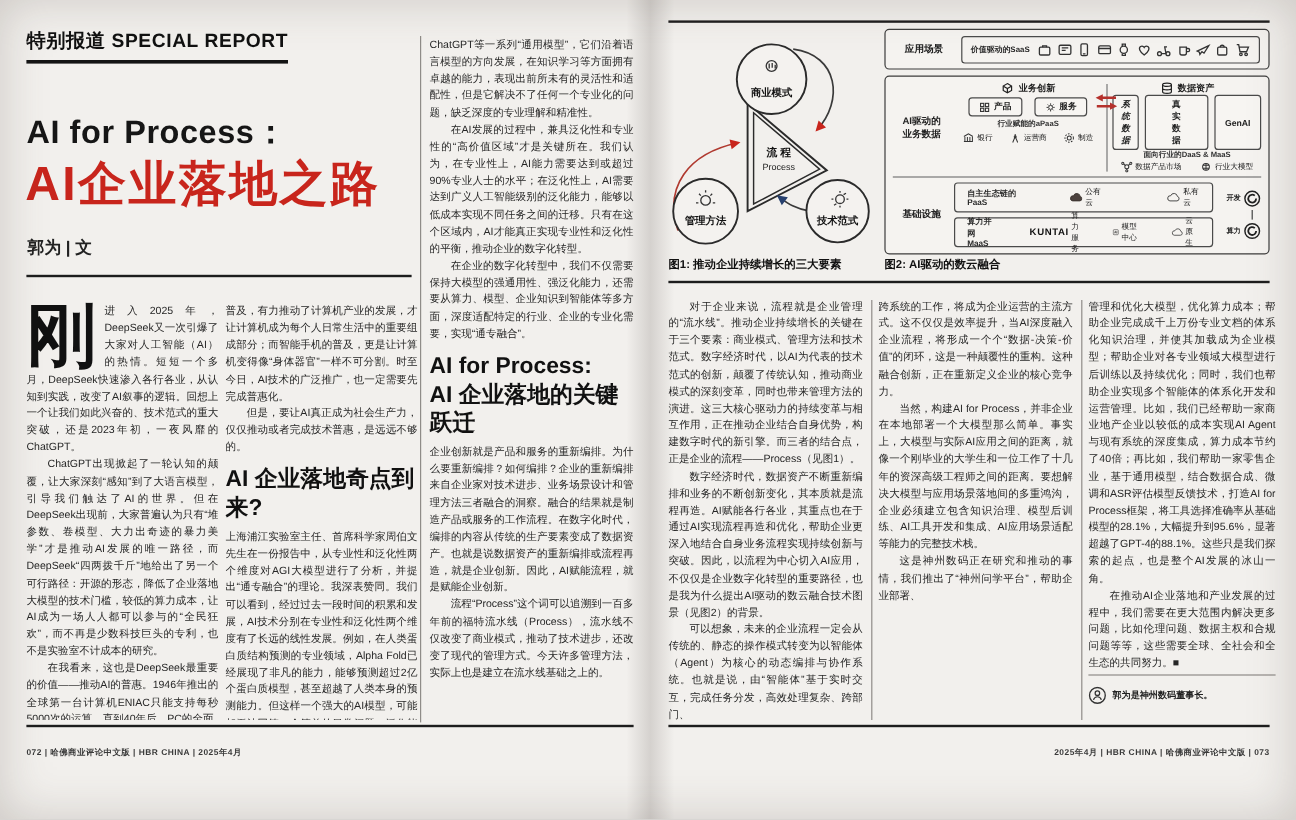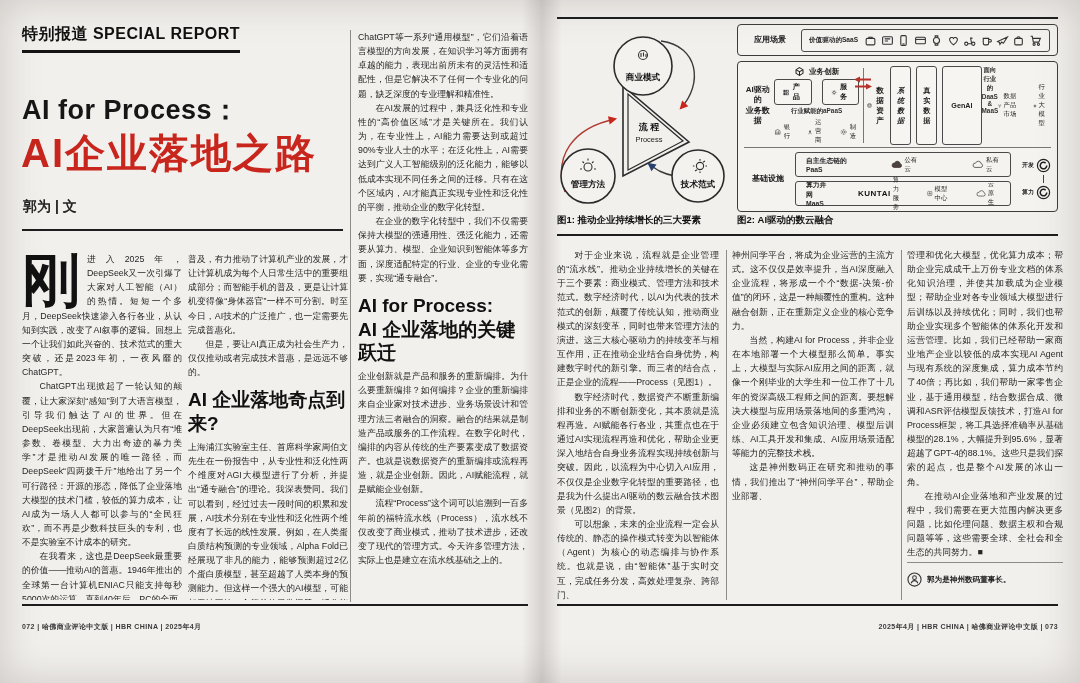--- a/index.html
+++ b/index.html
@@ -279,35 +279,35 @@
 
           <div style="position:relative;width:1px;background:#777;margin:2px 0;">
             <svg width="20" height="14" viewBox="0 0 20 14" style="position:absolute;left:-10px;top:8px;">
               <path d="M18 3.5H6" stroke="#b5312c" stroke-width="2"></path>
                 <path d="M7 0.5 1 3.5l6 3Z" fill="#b5312c"></path>
               <path d="M2 10.5h12" stroke="#b5312c" stroke-width="2"></path>
                 <path d="M13 7.5l6 3-6 3Z" fill="#b5312c"></path>
             </svg>
           </div>
 
-          <div style="flex:1;display:flex;flex-direction:row;gap:0;">
+          <div style="flex:1;display:flex;flex-direction:column;gap:0;">
             <div class="hdr">
               <svg class="ic" width="11" height="11" viewBox="0 0 12 12">
                   <g fill="none" stroke="#222" stroke-width="1.1">
                     <ellipse cx="6" cy="2.8" rx="4" ry="1.5"></ellipse>
                     <path d="M2 2.8v6.4c0 .8 1.8 1.5 4 1.5s4-.7 4-1.5V2.8M2 6c0 .8 1.8 1.5 4 1.5S10 6.8 10 6"></path>
                   </g>
                 </svg>
               <span>数据资产</span>
             </div>
             <div style="display:flex;justify-content:center;gap:5px;">
               <span class="btn" style="padding:0 6px;font-style:italic;">
                   <span>系统数据</span>
                 </span>
-              <span class="btn" style="padding:2px 6px;">
+              <span class="btn" style="padding:2px 22px;">
                   <span>真实数据</span>
                 </span>
               <span class="btn" style="padding:2px 8px;">
                   <span>GenAI</span>
                 </span>
             </div>
             <div class="sub">面向行业的DaaS &amp; MaaS</div>
             <div style="display:flex;justify-content:center;gap:16px;">
               <span class="subitem">
                   <svg class="ic" width="10" height="10" viewBox="0 0 12 12">
@@ -400,21 +400,21 @@
 
     <div class="abs rule" style="left:17px;top:234px;width:501px;height:2px;"></div>
 
     <div class="col" style="left:17px;top:248px;width:162px;height:352px;">
       <p class="ind">对于企业来说，流程就是企业管理的“流水线”。推动企业持续增长的关键在于三个要素：商业模式、管理方法和技术范式。数字经济时代，以AI为代表的技术范式的创新，颠覆了传统认知，推动商业模式的深刻变革，同时也带来管理方法的演进。这三大核心驱动力的持续变革与相互作用，正在推动企业结合自身优势，构建数字时代的新引擎。而三者的结合点，正是企业的流程——Process（见图1）。</p>
       <p class="ind">数字经济时代，数据资产不断重新编排和业务的不断创新变化，其本质就是流程再造。AI赋能各行各业，其重点也在于通过AI实现流程再造和优化，帮助企业更深入地结合自身业务流程实现持续创新与突破。因此，以流程为中心切入AI应用，不仅仅是企业数字化转型的重要路径，也是我为什么提出AI驱动的数云融合技术图景（见图2）的背景。</p>
       <p class="ind">可以想象，未来的企业流程一定会从传统的、静态的操作模式转变为以智能体（Agent）为核心的动态编排与协作系统。也就是说，由“智能体”基于实时交互，完成任务分发，高效处理复杂、跨部门、</p>
     </div>
     <div class="abs thinrule" style="left:186px;top:250px;width:1px;height:350px;"></div>
     <div class="col" style="left:192px;top:248px;width:162px;height:352px;">
-      <p>神州问学平台，将成为企业运营的主流方式。这不仅仅是效率提升，当AI深度融入企业流程，将形成一个个“数据-决策-价值”的闭环，这是一种颠覆性的重构。这种融合创新，正在重新定义企业的核心竞争力。</p>
+      <p>跨系统的工作，将成为企业运营的主流方式。这不仅仅是效率提升，当AI深度融入企业流程，将形成一个个“数据-决策-价值”的闭环，这是一种颠覆性的重构。这种融合创新，正在重新定义企业的核心竞争力。</p>
       <p class="ind">当然，构建AI for Process，并非企业在本地部署一个大模型那么简单。事实上，大模型与实际AI应用之间的距离，就像一个刚毕业的大学生和一位工作了十几年的资深高级工程师之间的距离。要想解决大模型与应用场景落地间的多重鸿沟，企业必须建立包含知识治理、模型后训练、AI工具开发和集成、AI应用场景适配等能力的完整技术栈。</p>
       <p class="ind">这是神州数码正在研究和推动的事情，我们推出了“神州问学平台”，帮助企业部署、</p>
     </div>
     <div class="abs thinrule" style="left:361px;top:250px;width:1px;height:350px;"></div>
     <div class="col" style="left:367px;top:248px;width:156px;height:310px;">
       <p>管理和优化大模型，优化算力成本；帮助企业完成成千上万份专业文档的体系化知识治理，并使其加载成为企业模型；帮助企业对各专业领域大模型进行后训练以及持续优化；同时，我们也帮助企业实现多个智能体的体系化开发和运营管理。比如，我们已经帮助一家商业地产企业以较低的成本实现AI Agent与现有系统的深度集成，算力成本节约了40倍；再比如，我们帮助一家零售企业，基于通用模型，结合数据合成、微调和ASR评估模型反馈技术，打造AI for Process框架，将工具选择准确率从基础模型的28.1%，大幅提升到95.6%，显著超越了GPT-4的88.1%。这些只是我们探索的起点，也是整个AI发展的冰山一角。</p>
       <p class="ind">在推动AI企业落地和产业发展的过程中，我们需要在更大范围内解决更多问题，比如伦理问题、数据主权和合规问题等等，这些需要全球、全社会和全生态的共同努力。■</p>
     </div>
 
     <div class="abs thinrule" style="left:367px;top:562px;width:156px;height:1px;"></div>

